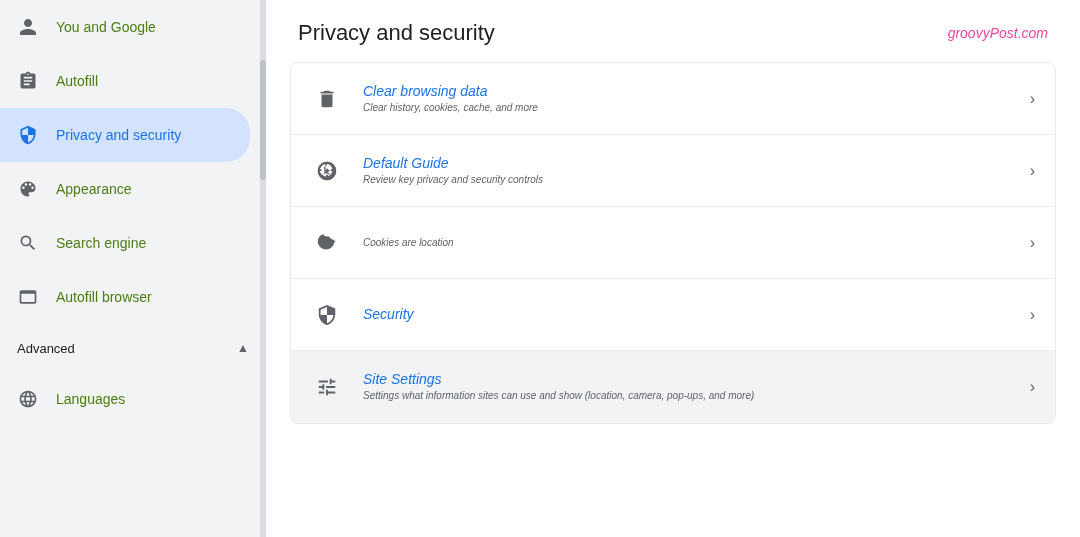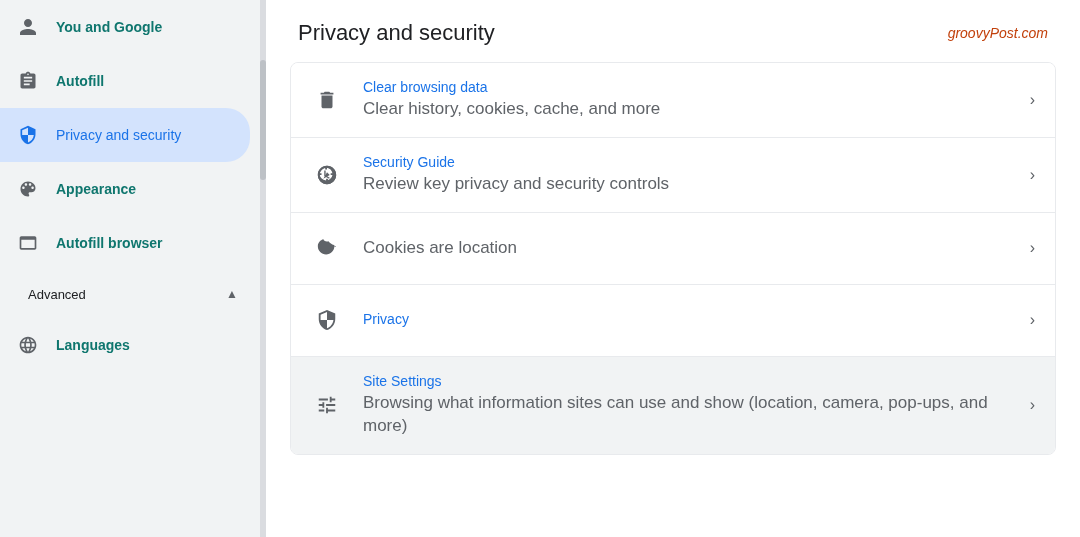--- a/index.html
+++ b/index.html
@@ -64,32 +64,32 @@
       margin-right: 16px;
       flex-shrink: 0;
       color: #5f6368;
       font-size: 18px;
     }
     .sidebar-item.active .item-icon {
       color: #1a73e8;
     }
     .sidebar-item .item-label {
       font-size: 14px;
-      color: #0f766e;
-      font-weight: 700;
+      color: #4d7c0f;
+      font-weight: 400;
     }
     .sidebar-item.active .item-label {
       color: #1a73e8;
       font-weight: 500;
     }
 
     .sidebar-section-header {
       display: flex;
       align-items: center;
-      padding: 0 28px;
+      padding: 0 17px;
       height: 48px;
       cursor: pointer;
     }
     .sidebar-section-header .section-label {
       font-size: 13px;
       color: #202124;
       font-weight: 500;
       flex: 1;
     }
     .sidebar-section-header .chevron {
@@ -112,21 +112,21 @@
       justify-content: space-between;
       padding: 20px 32px 16px 32px;
     }
     .main-title {
       font-size: 22px;
       color: #202124;
       font-weight: 400;
     }
     .watermark {
       font-size: 14px;
-      color: #c2410c;
+      color: #ec4899;
       font-style: italic;
       margin-left: 44px;
     }
 
     
     .settings-list {
       margin: 0 24px;
       border: 1px solid #e8eaed;
       border-radius: 8px;
       overflow: hidden;
@@ -153,29 +153,30 @@
       display: flex;
       align-items: center;
       justify-content: center;
       margin-right: 20px;
       flex-shrink: 0;
       color: #5f6368;
       font-size: 20px;
     }
     .settings-item .item-content {
       flex: 1;
+      font-style: italic;
     }
     .settings-item .item-title {
       font-size: 14px;
       color: #1a73e8;
       font-weight: 400;
       margin-bottom: 2px;
     }
     .settings-item .item-subtitle {
-      font-size: 17px;
+      font-size: 10px;
       color: #5f6368;
       line-height: 1.4;
     }
     .settings-item .chevron-right {
       color: #5f6368;
       font-size: 16px;
       flex-shrink: 0;
     }
 
     
@@ -218,20 +219,28 @@
 
   <div class="sidebar-item">
     <span class="item-icon">
       <svg class="icon-svg" viewBox="0 0 24 24" fill="currentColor">
           <path d="M12 3c-4.97 0-9 4.03-9 9s4.03 9 9 9c.83 0 1.5-.67 1.5-1.5 0-.39-.15-.74-.39-1.01-.23-.26-.38-.61-.38-.99 0-.83.67-1.5 1.5-1.5H16c2.76 0 5-2.24 5-5 0-4.42-4.03-8-9-8zm-5.5 9c-.83 0-1.5-.67-1.5-1.5S5.67 9 6.5 9 8 9.67 8 10.5 7.33 12 6.5 12zm3-4C8.67 8 8 7.33 8 6.5S8.67 5 9.5 5s1.5.67 1.5 1.5S10.33 8 9.5 8zm5 0c-.83 0-1.5-.67-1.5-1.5S13.67 5 14.5 5s1.5.67 1.5 1.5S15.33 8 14.5 8zm3 4c-.83 0-1.5-.67-1.5-1.5S16.67 9 17.5 9s1.5.67 1.5 1.5-.67 1.5-1.5 1.5z"></path>
         </svg>
     </span>
     <span class="item-label">Appearance</span>
   </div>
 
+  <div class="sidebar-item">
+    <span class="item-icon">
+      <svg class="icon-svg" viewBox="0 0 24 24" fill="currentColor">
+          <path d="M15.5 14h-.79l-.28-.27A6.471 6.471 0 0 0 16 9.5 6.5 6.5 0 1 0 9.5 16c1.61 0 3.09-.59 4.23-1.57l.27.28v.79l5 4.99L20.49 19l-4.99-5zm-6 0C7.01 14 5 11.99 5 9.5S7.01 5 9.5 5 14 7.01 14 9.5 11.99 14 9.5 14z"></path>
+        </svg>
+    </span>
+    <span class="item-label">Search engine</span>
+  </div>
 
   <div class="sidebar-item">
     <span class="item-icon">
       <svg class="icon-svg" viewBox="0 0 24 24" fill="currentColor">
           <path d="M20 4H4c-1.1 0-2 .9-2 2v12c0 1.1.9 2 2 2h16c1.1 0 2-.9 2-2V6c0-1.1-.9-2-2-2zm0 14H4V8h16v10z"></path>
         </svg>
     </span>
     <span class="item-label">Autofill browser</span>
   </div>
 
@@ -278,21 +287,21 @@
     </div>
 
     <div class="settings-item">
       <span class="item-icon">
         <svg width="22" height="22" viewBox="0 0 24 24" fill="#5f6368">
             <path d="M12 2C6.48 2 2 6.48 2 12s4.48 10 10 10 10-4.48 10-10S17.52 2 12 2zm0 18c-4.41 0-8-3.59-8-8s3.59-8 8-8 8 3.59 8 8-3.59 8-8 8zm-1-13H9v6l5.25 3.15.75-1.23-4.5-2.67V7z"></path>
         <path d="M12 2C6.48 2 2 6.48 2 12s4.48 10 10 10 10-4.48 10-10S17.52 2 12 2zm1 15.93V16h-2v1.93C7.06 17.44 4.56 14.94 4.07 12H6v-2H4.07C4.56 7.06 7.06 4.56 10 4.07V6h2V4.07c2.94.49 5.44 2.99 5.93 5.93H16v2h1.93c-.49 2.94-2.99 5.44-5.93 5.93zM12 9l-4 7 7-4-3-3z"></path>
           </svg>
       </span>
       <div class="item-content">
-        <div class="item-title">Security Guide</div>
+        <div class="item-title">Default Guide</div>
         <div class="item-subtitle">Review key privacy and security controls</div>
       </div>
       <span class="chevron-right">›</span>
     </div>
 
     <div class="settings-item">
       <span class="item-icon">
         <svg width="22" height="22" viewBox="0 0 24 24" fill="#5f6368">
             <circle cx="8.5" cy="11.5" r="1.5"></circle>
             <circle cx="12.5" cy="7.5" r="1.5"></circle>
@@ -306,32 +315,32 @@
       <span class="chevron-right">›</span>
     </div>
 
     <div class="settings-item">
       <span class="item-icon">
         <svg width="22" height="22" viewBox="0 0 24 24" fill="#5f6368">
             <path d="M12 1L3 5v6c0 5.55 3.84 10.74 9 12 5.16-1.26 9-6.45 9-12V5l-9-4zm0 10.99h7c-.53 4.12-3.28 7.79-7 8.94V12H5V6.3l7-3.11v8.8z"></path>
           </svg>
       </span>
       <div class="item-content">
-        <div class="item-title">Privacy</div>
+        <div class="item-title">Security</div>
       </div>
       <span class="chevron-right">›</span>
     </div>
 
     <div class="settings-item highlighted">
       <span class="item-icon">
         <svg width="22" height="22" viewBox="0 0 24 24" fill="#5f6368">
             <path d="M3 17v2h6v-2H3zM3 5v2h10V5H3zm10 16v-2h8v-2h-8v-2h-2v6h2zM7 9v2H3v2h4v2h2V9H7zm14 4v-2H11v2h10zm-6-4h2V7h4V5h-4V3h-2v6z"></path>
           </svg>
       </span>
       <div class="item-content">
         <div class="item-title">Site Settings</div>
-        <div class="item-subtitle">Browsing what information sites can use and show (location, camera, pop-ups, and more)</div>
+        <div class="item-subtitle">Settings what information sites can use and show (location, camera, pop-ups, and more)</div>
       </div>
       <span class="chevron-right">›</span>
     </div>
 
   </div>
 </main>
 
 </body></html>

